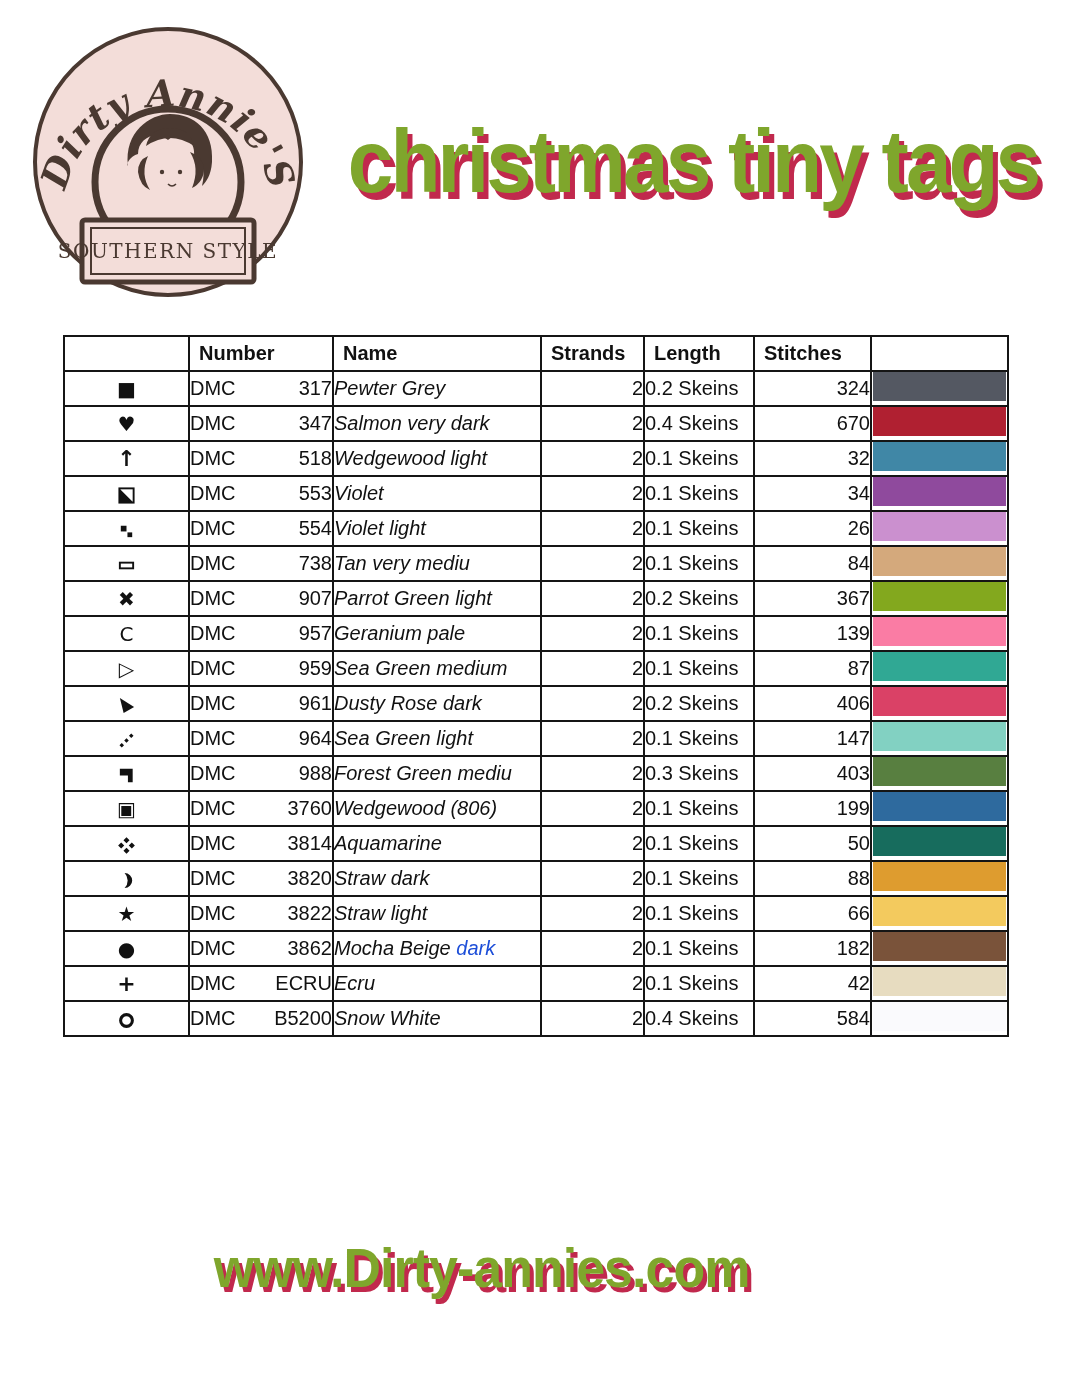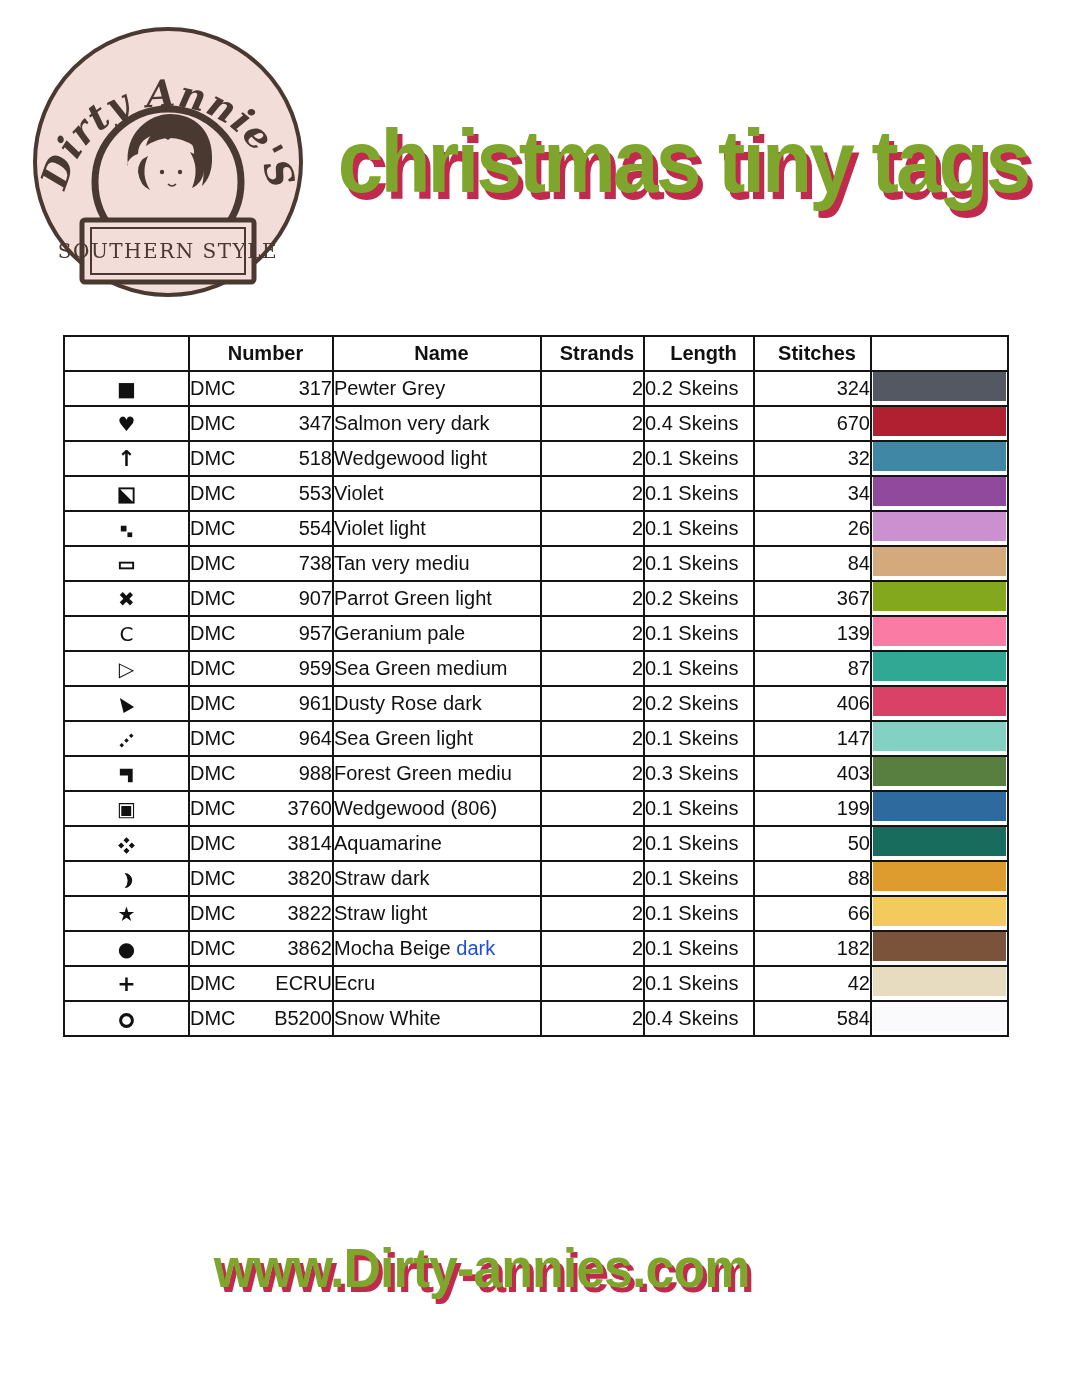--- a/index.html
+++ b/index.html
@@ -4,50 +4,50 @@
 <style>
   html,body{margin:0;padding:0;}
   body{
     width:1080px;height:1381px;position:relative;background:#ffffff;
     font-family:"Liberation Sans", sans-serif;color:#111;overflow:hidden;
   }
   
   .logo-wrap{position:absolute;left:30px;top:24px;width:276px;height:276px;}
   
   .title{
-    position:absolute;left:300px;top:92px;width:766px;height:140px;
+    position:absolute;left:310px;top:92px;width:766px;height:140px;
     display:flex;align-items:center;justify-content:center;
   }
   .title h1{
     margin:0;font-size:82px;font-weight:800;letter-spacing:-3px;
     transform:scaleY(1.08);white-space:nowrap;
   }
   
   .key{position:absolute;left:63px;top:335px;width:944px;}
   .note-box{
     border:2px solid #151515;border-bottom:none;box-sizing:border-box;
     padding:15px 10px 8px 10px;font-size:19.5px;line-height:1.3;height:76px;
   }
   table.floss{
     border-collapse:collapse;width:944px;table-layout:fixed;
   }
   table.floss td,table.floss th{
     border:2px solid #151515;height:35px;padding:0;box-sizing:border-box;
     font-size:20px;font-weight:400;overflow:hidden;white-space:nowrap;
   }
-  table.floss th{text-align:center;font-weight:700;padding-left:9px;}
+  table.floss th{text-align:left;font-weight:700;padding-left:9px;}
   col.c-sym{width:125px;} col.c-num{width:144px;} col.c-name{width:208px;}
   col.c-str{width:103px;} col.c-len{width:110px;} col.c-sti{width:117px;}
   col.c-col{width:137px;}
   td.sym{text-align:center;vertical-align:middle;font-family:"DejaVu Sans",sans-serif;font-size:19px;}
   td.sym .b{font-weight:700;font-size:22px;}
   td.sym svg{vertical-align:middle;}
   td.num{padding:0 20px 0 10px;}
   td.num .numflex{display:flex;justify-content:space-between;align-items:center;height:100%;}
-  td.nam{padding-left:9px;}
+  td.nam{padding-left:9px;font-style:italic;}
   td.nam .muted{color:#1d4ed8;}
   td.str{text-align:right;padding-right:3px;}
   td.len{padding-left:9px;}
   td.sti{text-align:right;padding-right:3px;}
   td.colr{vertical-align:top;padding:0;}
   .swatch{height:29px;margin:0 1px 0 1px;}
   
   .footer{
     position:absolute;left:0;top:1238px;width:963px;text-align:center;
   }

